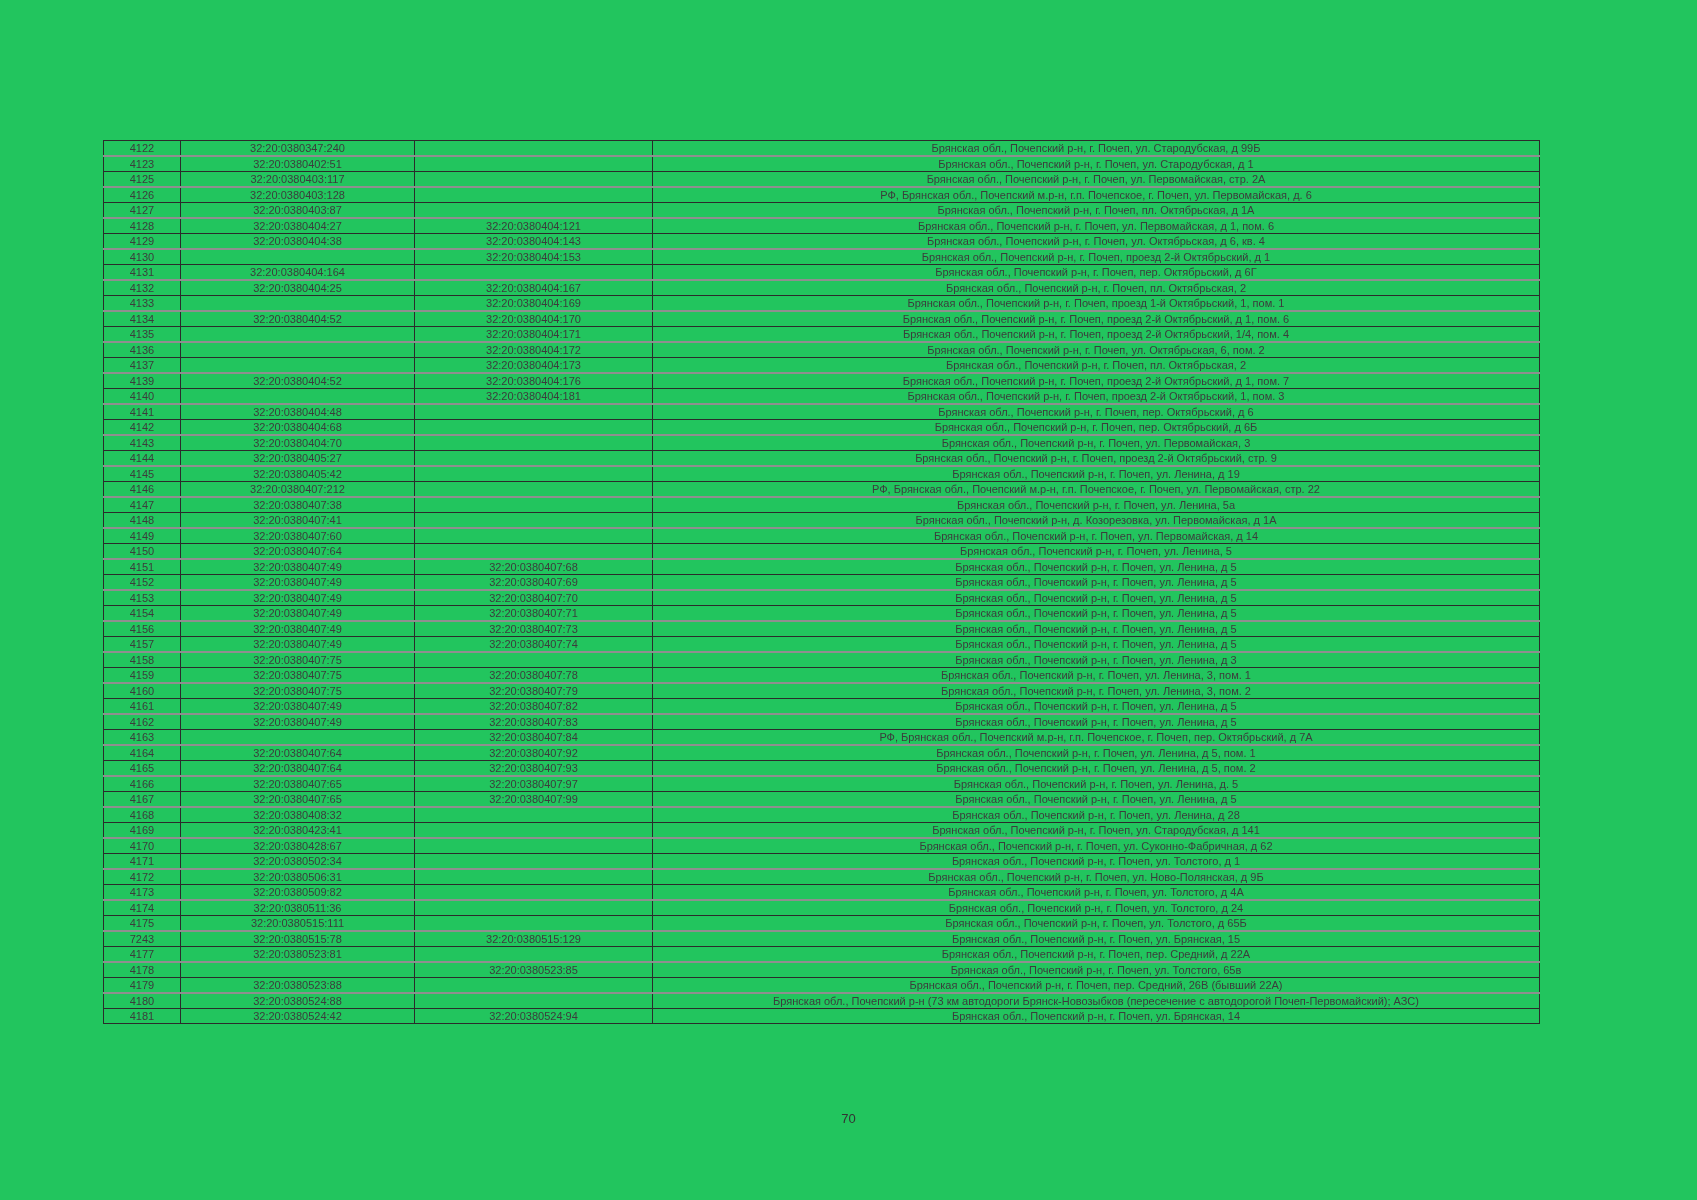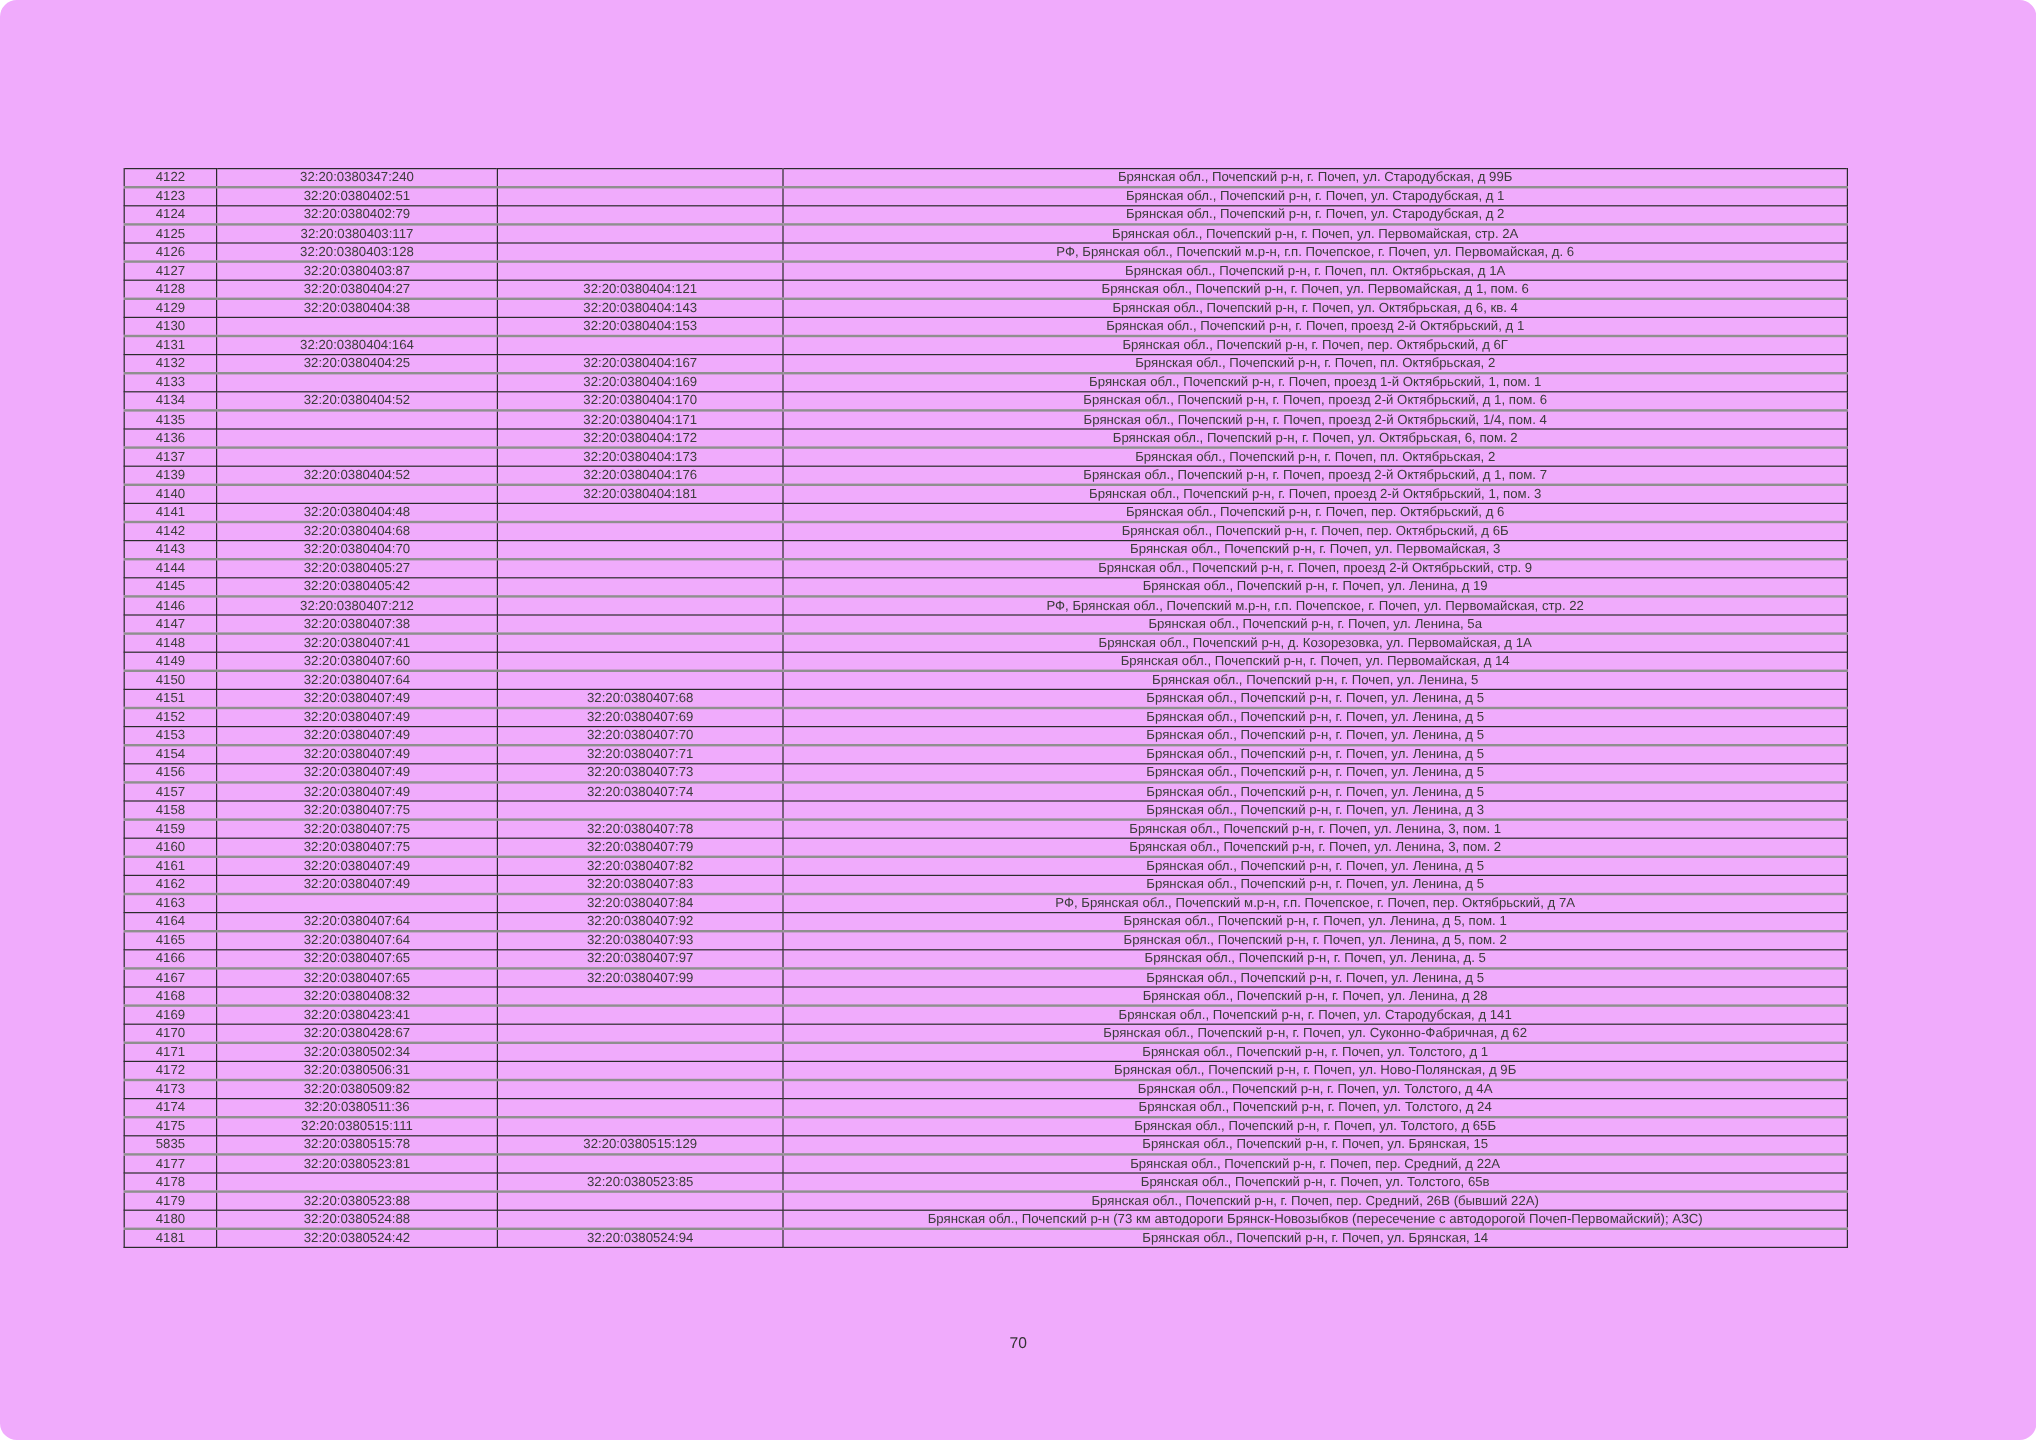--- a/index.html
+++ b/index.html
@@ -4,24 +4,23 @@
 <style>
   html, body {
     margin: 0;
     padding: 0;
     background: #ffffff;
   }
   .page {
     position: relative;
     width: 1697px;
     height: 1200px;
-    background: #f0abfc;
+    background: #22c55e;
     font-family: "Liberation Sans", sans-serif;
     overflow: hidden;
-    border-radius: 14px;
   }
   table.cadastre-table {
     position: absolute;
     left: 103px;
     top: 140px;
     width: 1437px;
     border-collapse: collapse;
     table-layout: fixed;
     border: 1px solid #2b2b2b;
   }
@@ -78,26 +77,20 @@
           <td class="cad2"></td>
           <td class="addr">Брянская обл., Почепский р-н, г. Почеп, ул. Стародубская, д 99Б</td>
         </tr>
         <tr>
           <td class="num">4123</td>
           <td class="cad1">32:20:0380402:51</td>
           <td class="cad2"></td>
           <td class="addr">Брянская обл., Почепский р-н, г. Почеп, ул. Стародубская, д 1</td>
         </tr>
         <tr>
-          <td class="num">4124</td>
-          <td class="cad1">32:20:0380402:79</td>
-          <td class="cad2"></td>
-          <td class="addr">Брянская обл., Почепский р-н, г. Почеп, ул. Стародубская, д 2</td>
-        </tr>
-        <tr>
           <td class="num">4125</td>
           <td class="cad1">32:20:0380403:117</td>
           <td class="cad2"></td>
           <td class="addr">Брянская обл., Почепский р-н, г. Почеп, ул. Первомайская, стр. 2А</td>
         </tr>
         <tr>
           <td class="num">4126</td>
           <td class="cad1">32:20:0380403:128</td>
           <td class="cad2"></td>
           <td class="addr">РФ, Брянская обл., Почепский м.р-н, г.п. Почепское, г. Почеп, ул. Первомайская, д. 6</td>
@@ -378,21 +371,21 @@
           <td class="cad2"></td>
           <td class="addr">Брянская обл., Почепский р-н, г. Почеп, ул. Толстого, д 24</td>
         </tr>
         <tr>
           <td class="num">4175</td>
           <td class="cad1">32:20:0380515:111</td>
           <td class="cad2"></td>
           <td class="addr">Брянская обл., Почепский р-н, г. Почеп, ул. Толстого, д 65Б</td>
         </tr>
         <tr>
-          <td class="num">5835</td>
+          <td class="num">7243</td>
           <td class="cad1">32:20:0380515:78</td>
           <td class="cad2">32:20:0380515:129</td>
           <td class="addr">Брянская обл., Почепский р-н, г. Почеп, ул. Брянская, 15</td>
         </tr>
         <tr>
           <td class="num">4177</td>
           <td class="cad1">32:20:0380523:81</td>
           <td class="cad2"></td>
           <td class="addr">Брянская обл., Почепский р-н, г. Почеп, пер. Средний, д 22А</td>
         </tr>

